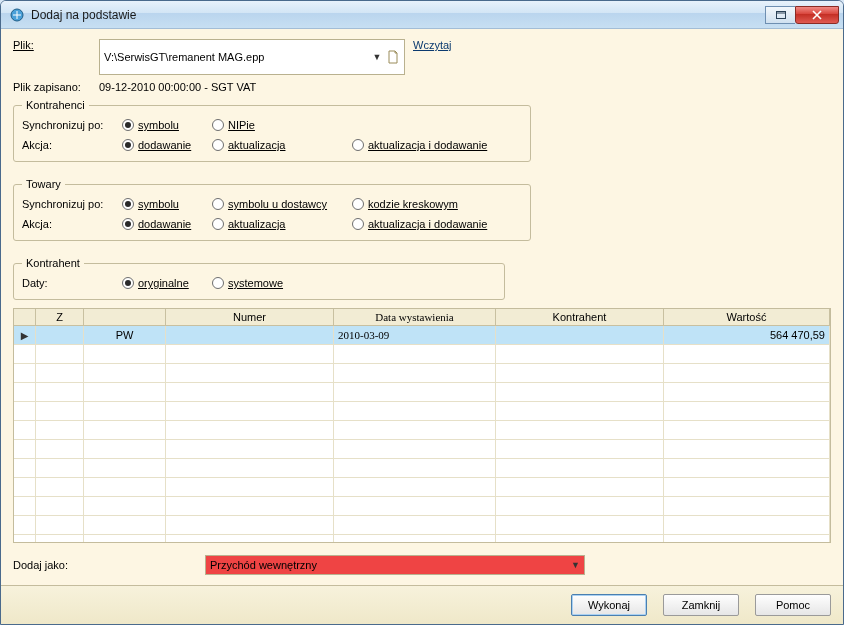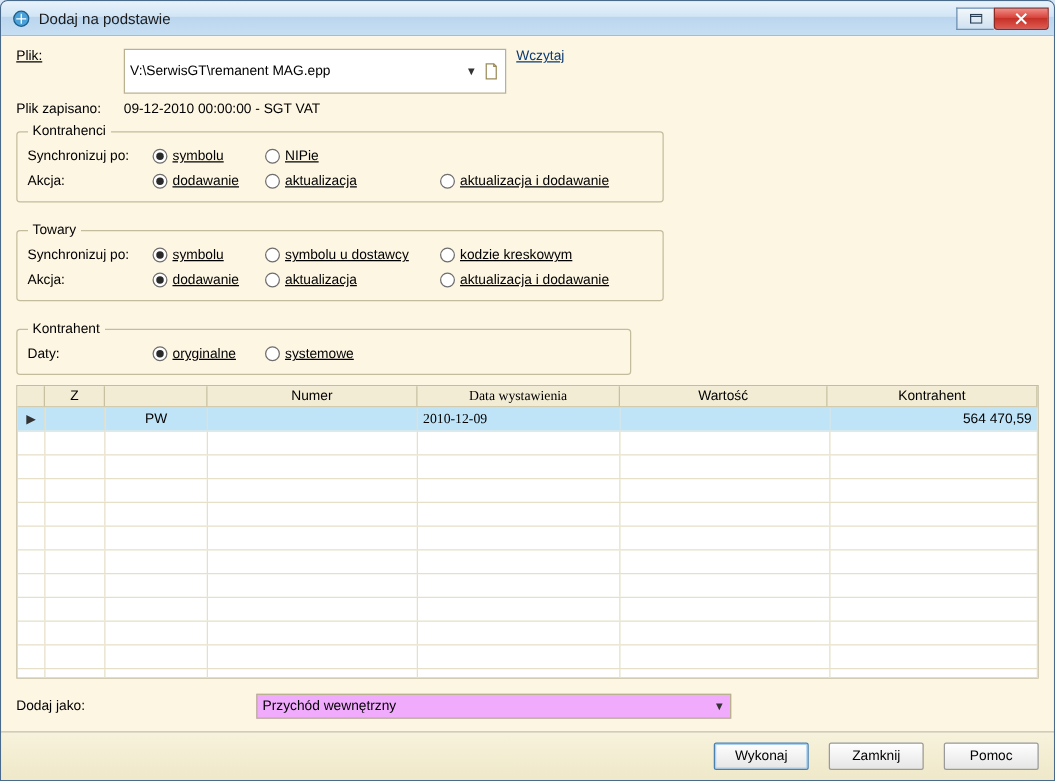--- a/index.html
+++ b/index.html
@@ -119,21 +119,21 @@
 .cW4 { width: 162px; font-family: Liberation Serif, serif; }
 .cW5 { width: 168px; }
 .cW6 { flex:1; }
 
 .right { justify-content: flex-end; }
 .center { justify-content: center; }
 
 .footer-row { display: flex; align-items: center; gap: 12px; margin-top: 6px; }
 .select {
   width: 380px; height: 20px;
-  border: 1px solid #b9b18f; background: #f0abfc;
+  border: 1px solid #b9b18f; background: #ef4444;
   display: flex; align-items: center; padding: 0 4px;
 }
 .select .txt { flex: 1; }
 .select .arrow { font-size: 9px; color:#333; }
 
 .buttonbar {
   display: flex; justify-content: flex-end; gap: 16px;
   padding: 8px 12px;
   border-top: 1px solid #c4bc9d;
   background: linear-gradient(to bottom,#f7f2dc,#efe8c9);
@@ -277,30 +277,30 @@
     </fieldset>
     </div>
 
     <div class="grid">
       <div class="grid-header">
         <div class="gh-cell cW0"></div>
         <div class="gh-cell cW1">Z</div>
         <div class="gh-cell cW2"></div>
         <div class="gh-cell cW3">Numer</div>
         <div class="gh-cell cW4">Data wystawienia</div>
+        <div class="gh-cell cW5">Kontrahent</div>
         <div class="gh-cell cW6">Wartość</div>
-        <div class="gh-cell cW5">Kontrahent</div>
       </div>
       <div class="grid-body">
         <div class="grid-row sel">
           <div class="g-cell cW0 rowmark">▶</div>
           <div class="g-cell cW1"></div>
           <div class="g-cell cW2 center">PW</div>
           <div class="g-cell cW3"></div>
-          <div class="g-cell cW4">2010-12-09</div>
+          <div class="g-cell cW4">2010-03-09</div>
           <div class="g-cell cW5"></div>
           <div class="g-cell cW6 right">564 470,59</div>
         </div>
         <div class="grid-row">
             <div class="g-cell cW0"></div>
             <div class="g-cell cW1"></div>
             <div class="g-cell cW2"></div>
             <div class="g-cell cW3"></div>
             <div class="g-cell cW4"></div>
             <div class="g-cell cW5"></div>

